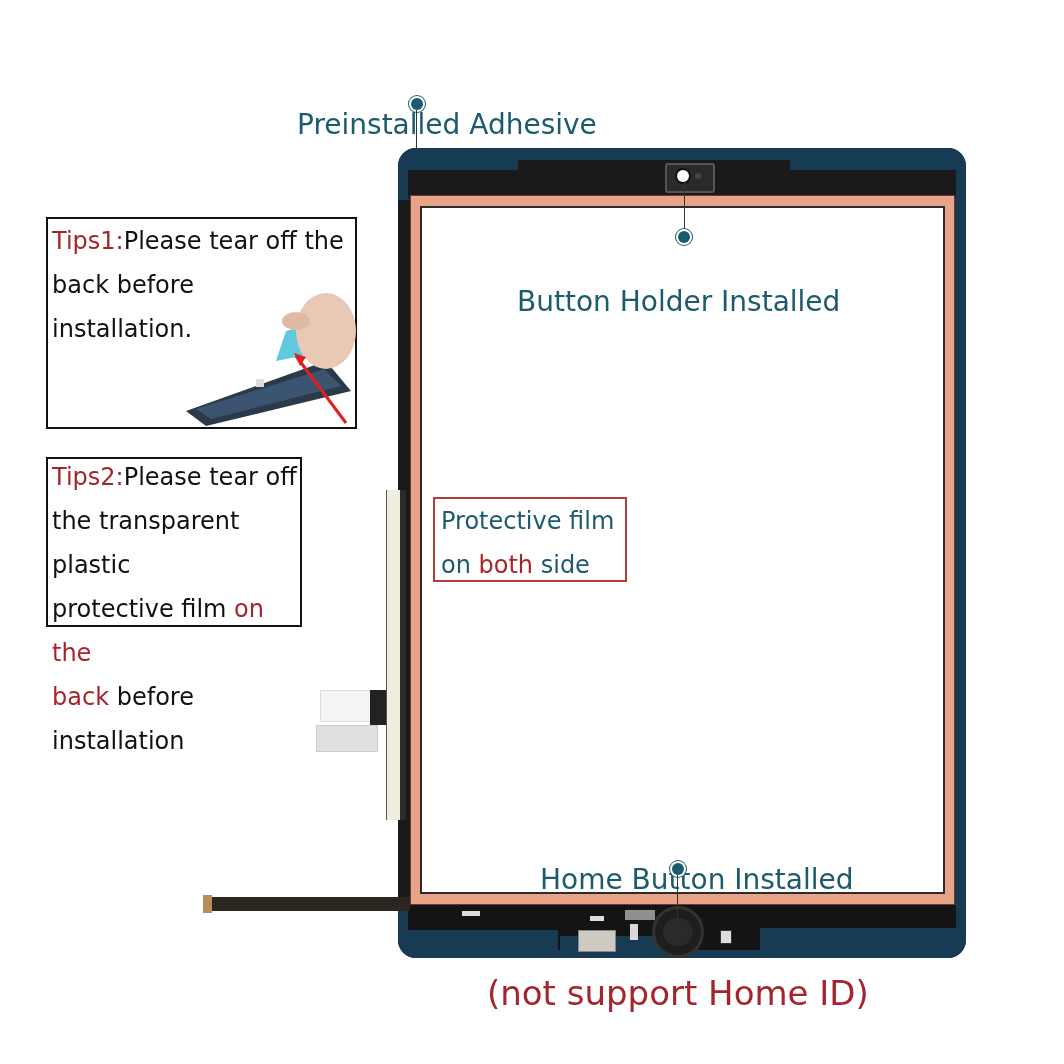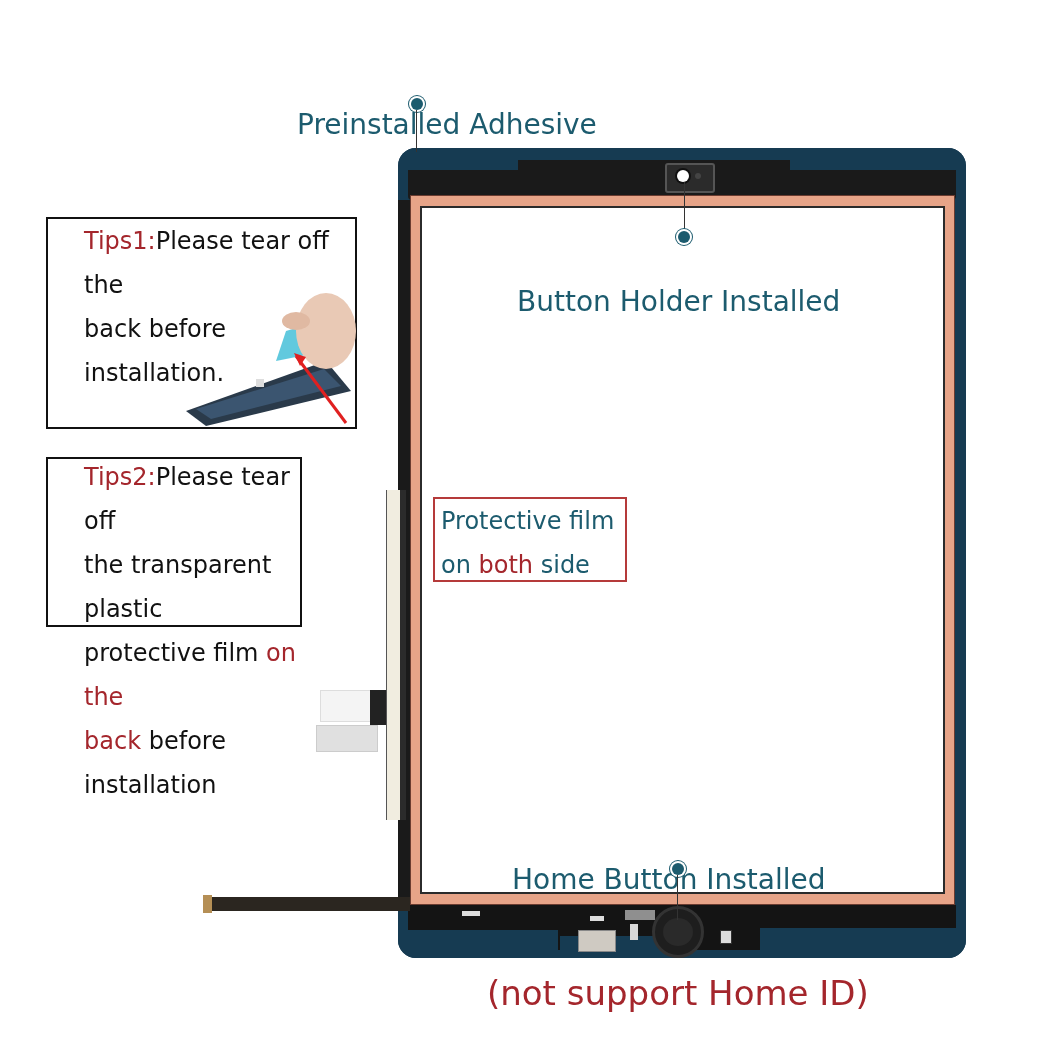--- a/index.html
+++ b/index.html
@@ -45,21 +45,21 @@
   .left-flex-tab1 { left:320px; top:690px; width:55px; height:30px; background:#f4f4f4; border:1px solid #ddd; }
   .left-flex-tab2 { left:316px; top:725px; width:60px; height:25px; background:#e0e0e0; border:1px solid #ccc; }
   .left-flex-conn { left:370px; top:690px; width:16px; height:35px; background:#222; }
 
   
   .vline { width:1px; background:#333; }
   .dot { width:12px; height:12px; border-radius:50%; background:#1c5b6e; box-shadow:0 0 0 2px #fff, 0 0 0 3px #1c5b6e; }
 
   
   .tip-box { border:2px solid #111; background:#fff; box-sizing:border-box; }
-  .tip-text { font-size:24px; line-height:44px; color:#111;margin-left:32px; }
+  .tip-text { font-size:24px; line-height:44px; color:#111; }
   .tip-illustration { left:175px; top:290px; width:180px; height:135px; overflow:hidden; }
 
   .film-box { left:433px; top:497px; width:194px; height:85px; border:2px solid #b53a3a; box-sizing:border-box; background:#fff; }
   .film-text { font-size:24px; line-height:44px; color:#1c5b6e; padding-left:6px; }
 
   .big-label { font-size:28px; }
   .bottom-note { font-size:34px; color:#a4262c; white-space:nowrap; }
 </style>
 </head>
 <body>
@@ -100,21 +100,21 @@
 <div class="abs left-flex-conn"></div>
 
 <div class="abs label-teal big-label" style="left:297px; top:63px;">Preinstalled Adhesive</div>
 <div class="abs dot" style="left:411px; top:98px;"></div>
 <div class="abs vline" style="left:416px; top:110px; height:42px;"></div>
 
 <div class="abs vline" style="left:684px; top:182px; height:48px;"></div>
 <div class="abs dot" style="left:678px; top:231px;"></div>
 <div class="abs label-teal big-label" style="left:517px; top:240px;">Button Holder Installed</div>
 
-<div class="abs label-teal big-label" style="left:512px; top:818px;">Home Button Installed</div>
+<div class="abs label-teal big-label" style="left:540px; top:818px;">Home Button Installed</div>
 <div class="abs dot" style="left:672px; top:863px;"></div>
 <div class="abs vline" style="left:677px; top:875px; height:45px;"></div>
 
 <div class="abs tip-box" style="left:46px; top:217px; width:311px; height:212px;">
   <div class="abs tip-illustration" style="left:128px; top:72px;">
     <svg width="180" height="135" viewBox="0 0 180 135">
       <polygon points="10,120 150,70 175,100 30,135" fill="#2a3a4a"></polygon>
       <polygon points="20,118 148,78 165,95 35,128" fill="#3b5570"></polygon>
       <polygon points="110,40 160,25 150,60 100,70" fill="#45c0d8" opacity="0.85"></polygon>
       <ellipse cx="150" cy="40" rx="30" ry="38" fill="#e9c9b5"></ellipse>

